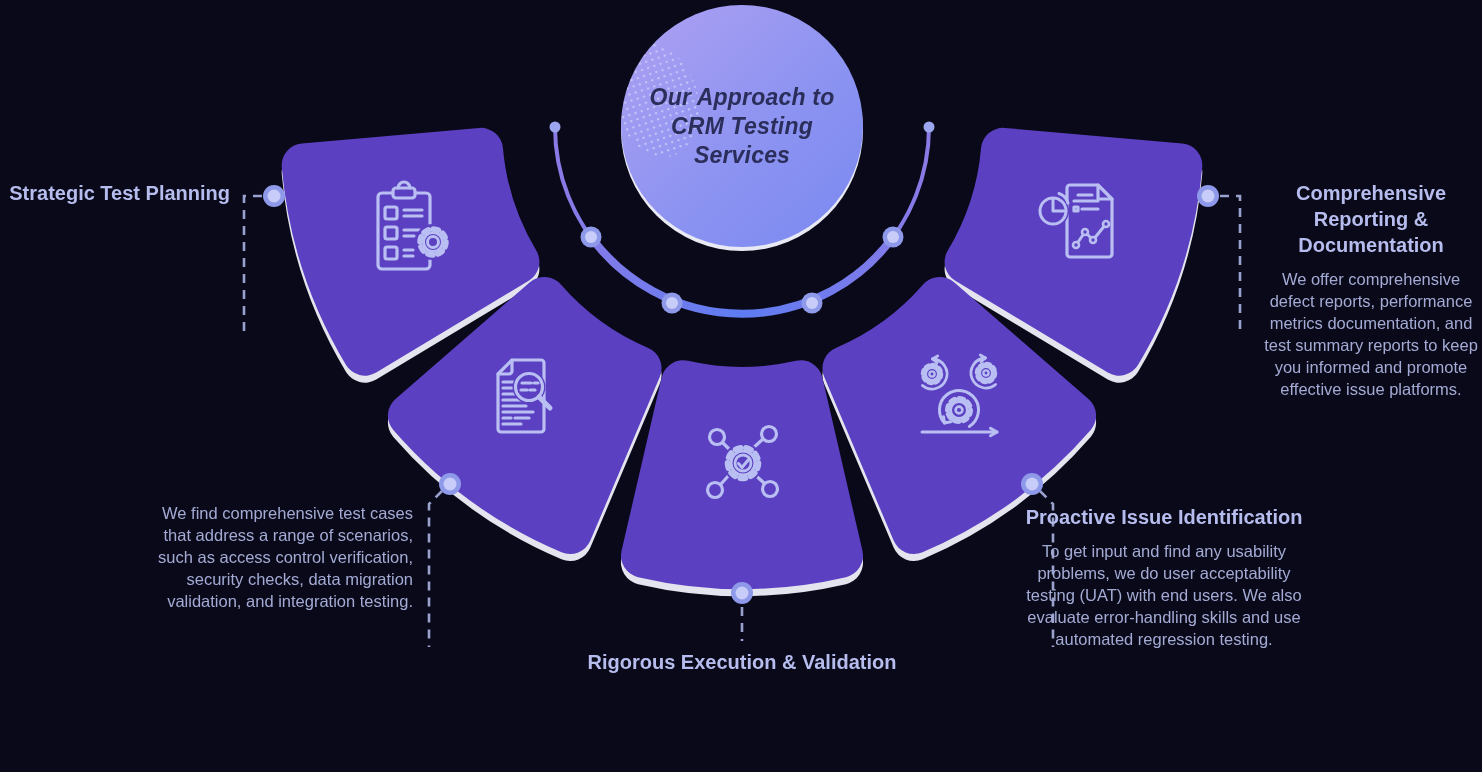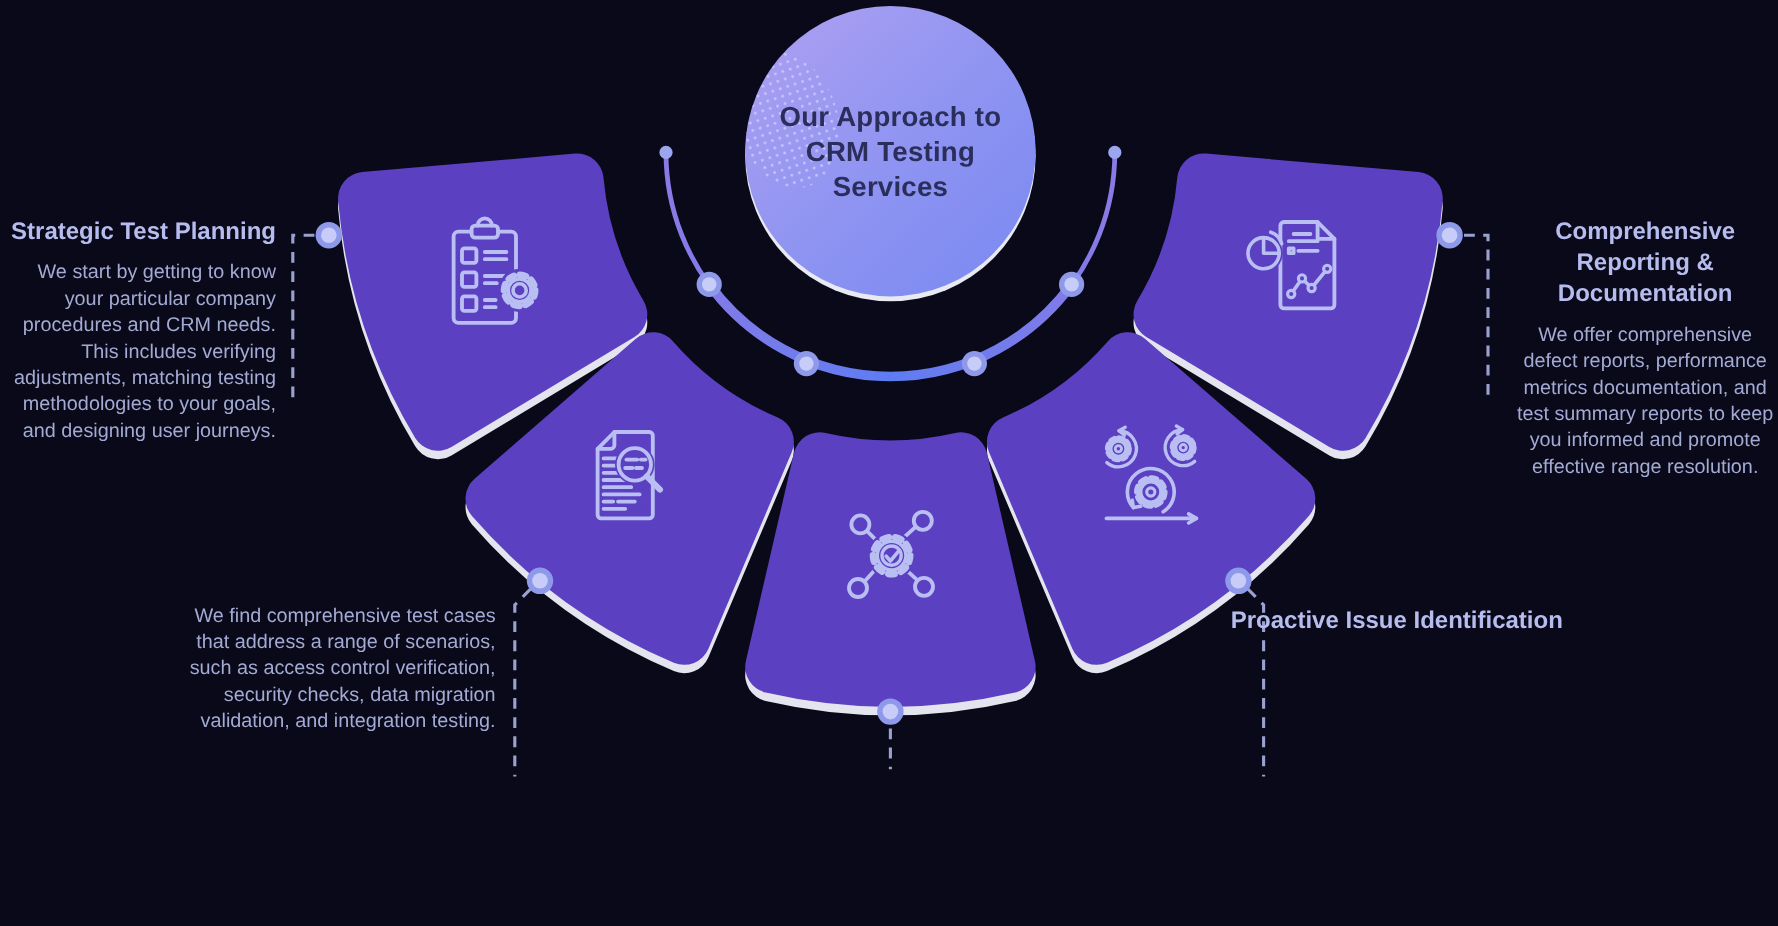--- a/index.html
+++ b/index.html
@@ -1,20 +1,20 @@
 <!DOCTYPE html>
 <html><head>
 <meta charset="utf-8">
 <style>
   html,body{margin:0;padding:0;background:#0a0919;}
   body{font-family:"Liberation Sans",sans-serif;}
   .stage{position:relative;width:1482px;height:772px;background:#0a0919;overflow:hidden;}
   .stage svg{position:absolute;left:0;top:0;}
   .center-title{position:absolute;left:626px;top:83px;width:232px;text-align:center;
-    font-weight:bold;font-size:23px;line-height:29px;color:#2b2e5a;letter-spacing:.2px;}
+    font-weight:bold;font-style:italic;font-size:23px;line-height:29px;color:#2b2e5a;letter-spacing:.2px;}
   .step{position:absolute;}
   .step h2{margin:0 0 10px 0;font-size:20px;line-height:25px;font-weight:bold;color:#b6bdee;}
   .step p{margin:0;font-size:16.5px;line-height:22px;color:#a3abd5;}
   .ta-r{text-align:right;}
   .ta-l{text-align:center;}
   .ta-c{text-align:center;}
   .s1{left:2px;top:181px;width:228px;}
   .s2{left:143px;top:502px;width:270px;}
   .s3{left:564px;top:650px;width:356px;}
   .s4{left:1017px;top:505px;width:294px;}
@@ -201,32 +201,33 @@
           <circle cx="1208" cy="196" r="11" fill="#8f99e9"></circle>
           <circle cx="1208" cy="196" r="6.5" fill="#c7ccf9"></circle>
         </g>
     </g>
   </svg>
 
   <div class="center-title">Our Approach to CRM Testing Services</div>
 
   <div class="step s1 ta-r">
     <h2>Strategic Test Planning</h2>
-    <p>We start by getting to know your particular company procedures and CRM needs. This includes verifying adjustments, matching testing methodologies to your goals, and designing user journeys.</p>
   </div>
 
   <div class="step s2 ta-r">
     <p>We find comprehensive test cases that address a range of scenarios, such as access control verification, security checks, data migration validation, and integration testing.</p>
   </div>
 
   <div class="step s3 ta-c">
+    <h2>Rigorous Execution &amp; Validation</h2>
   </div>
 
   <div class="step s4 ta-l">
     <h2>Proactive Issue Identification</h2>
+    <p>To get input and find any usability problems, we do user acceptability testing (UAT) with end users. We also evaluate error-handling skills and use automated regression testing.</p>
   </div>
 
   <div class="step s5 ta-l">
     <h2>Comprehensive Reporting &amp; Documentation</h2>
-    <p>We offer comprehensive defect reports, performance metrics documentation, and test summary reports to keep you informed and promote effective range resolution.</p>
+    <p>We offer comprehensive defect reports, performance metrics documentation, and test summary reports to keep you informed and promote effective issue platforms.</p>
   </div>
 
 </div>
 
 </body></html>

